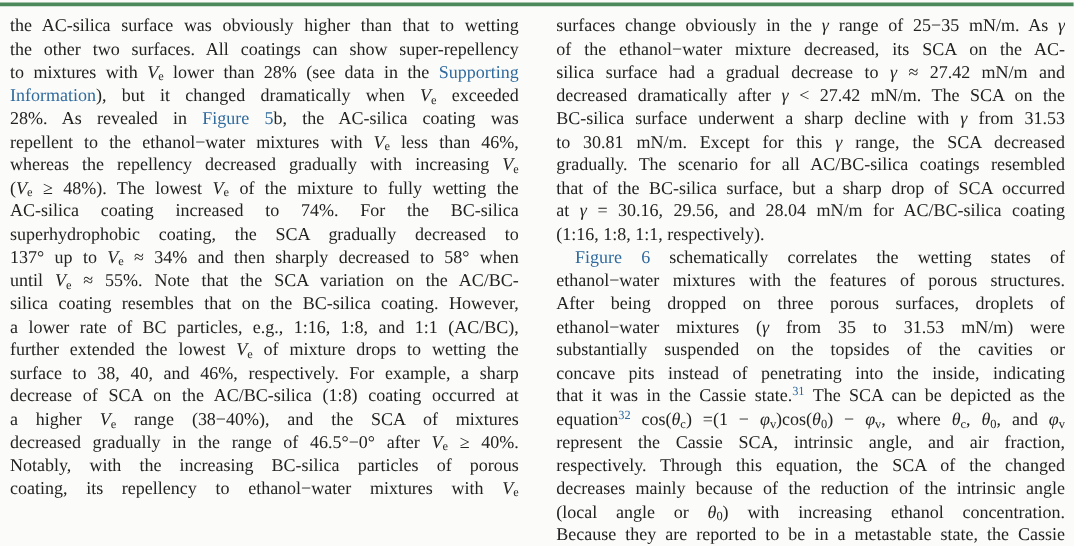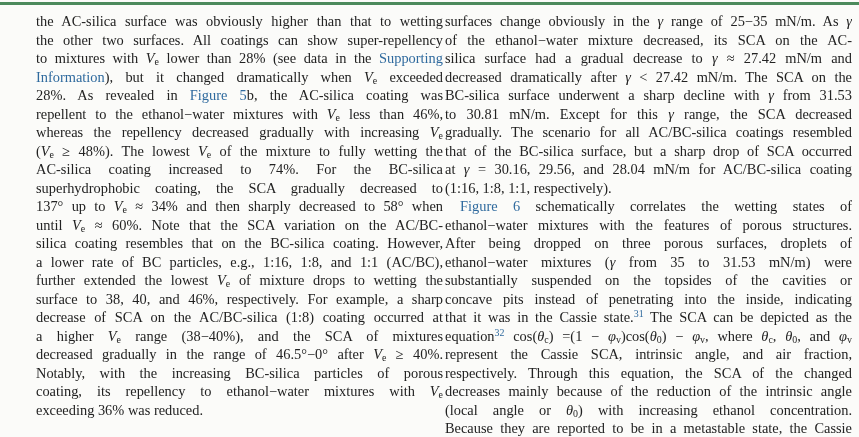--- a/index.html
+++ b/index.html
@@ -21,21 +21,21 @@
     left: 0;
     width: 859px;
     height: 3px;
     background: var(--rule-color, #4c8a5c);
   }
   .col {
     position: absolute;
     top: 12px;
     width: 407px;
   }
-  .col-left  { left: 8px; margin-left: 28px; }
+  .col-left  { left: 8px; }
   .col-right { left: 445px; }
   .line {
     height: 18.5px;
     line-height: 18.5px;
     font-size: 14.4px;
     text-align: justify;
     text-align-last: justify;
     overflow: hidden;
   }
   .line.end { text-align-last: left; }
@@ -54,31 +54,30 @@
     <div class="line"><span>the other two surfaces. All coatings can show super-repellency</span></div>
     <div class="line"><span>to mixtures with </span><span class="it">V</span><span class="sb">e</span><span> lower than 28% (see data in the </span><span class="lk">Supporting</span></div>
     <div class="line"><span class="lk">Information</span><span>), but it changed dramatically when </span><span class="it">V</span><span class="sb">e</span><span> exceeded</span></div>
     <div class="line"><span>28%. As revealed in </span><span class="lk">Figure 5</span><span>b, the AC-silica coating was</span></div>
     <div class="line"><span>repellent to the ethanol−water mixtures with </span><span class="it">V</span><span class="sb">e</span><span> less than 46%,</span></div>
     <div class="line"><span>whereas the repellency decreased gradually with increasing </span><span class="it">V</span><span class="sb">e</span></div>
     <div class="line"><span>(</span><span class="it">V</span><span class="sb">e</span><span> ≥ 48%). The lowest </span><span class="it">V</span><span class="sb">e</span><span> of the mixture to fully wetting the</span></div>
     <div class="line"><span>AC-silica coating increased to 74%. For the BC-silica</span></div>
     <div class="line"><span>superhydrophobic coating, the SCA gradually decreased to</span></div>
     <div class="line"><span>137° up to </span><span class="it">V</span><span class="sb">e</span><span> ≈ 34% and then sharply decreased to 58° when</span></div>
-    <div class="line"><span>until </span><span class="it">V</span><span class="sb">e</span><span> ≈ 60%. Note that the SCA variation on the AC/BC-</span></div>
+    <div class="line"><span>until </span><span class="it">V</span><span class="sb">e</span><span> ≈ 55%. Note that the SCA variation on the AC/BC-</span></div>
     <div class="line"><span>silica coating resembles that on the BC-silica coating. However,</span></div>
     <div class="line"><span>a lower rate of BC particles, e.g., 1:16, 1:8, and 1:1 (AC/BC),</span></div>
     <div class="line"><span>further extended the lowest </span><span class="it">V</span><span class="sb">e</span><span> of mixture drops to wetting the</span></div>
     <div class="line"><span>surface to 38, 40, and 46%, respectively. For example, a sharp</span></div>
     <div class="line"><span>decrease of SCA on the AC/BC-silica (1:8) coating occurred at</span></div>
     <div class="line"><span>a higher </span><span class="it">V</span><span class="sb">e</span><span> range (38−40%), and the SCA of mixtures</span></div>
     <div class="line"><span>decreased gradually in the range of 46.5°−0° after </span><span class="it">V</span><span class="sb">e</span><span> ≥ 40%.</span></div>
     <div class="line"><span>Notably, with the increasing BC-silica particles of porous</span></div>
     <div class="line"><span>coating, its repellency to ethanol−water mixtures with </span><span class="it">V</span><span class="sb">e</span></div>
-    <div class="line end"><span>exceeding 36% was reduced.</span></div>
   </div>
 <div class="col col-right">
     <div class="line"><span>surfaces change obviously in the </span><span class="it">γ</span><span> range of 25−35 mN/m. As </span><span class="it">γ</span></div>
     <div class="line"><span>of the ethanol−water mixture decreased, its SCA on the AC-</span></div>
     <div class="line"><span>silica surface had a gradual decrease to </span><span class="it">γ</span><span> ≈ 27.42 mN/m and</span></div>
     <div class="line"><span>decreased dramatically after </span><span class="it">γ</span><span> &lt; 27.42 mN/m. The SCA on the</span></div>
     <div class="line"><span>BC-silica surface underwent a sharp decline with </span><span class="it">γ</span><span> from 31.53</span></div>
     <div class="line"><span>to 30.81 mN/m. Except for this </span><span class="it">γ</span><span> range, the SCA decreased</span></div>
     <div class="line"><span>gradually. The scenario for all AC/BC-silica coatings resembled</span></div>
     <div class="line"><span>that of the BC-silica surface, but a sharp drop of SCA occurred</span></div>

